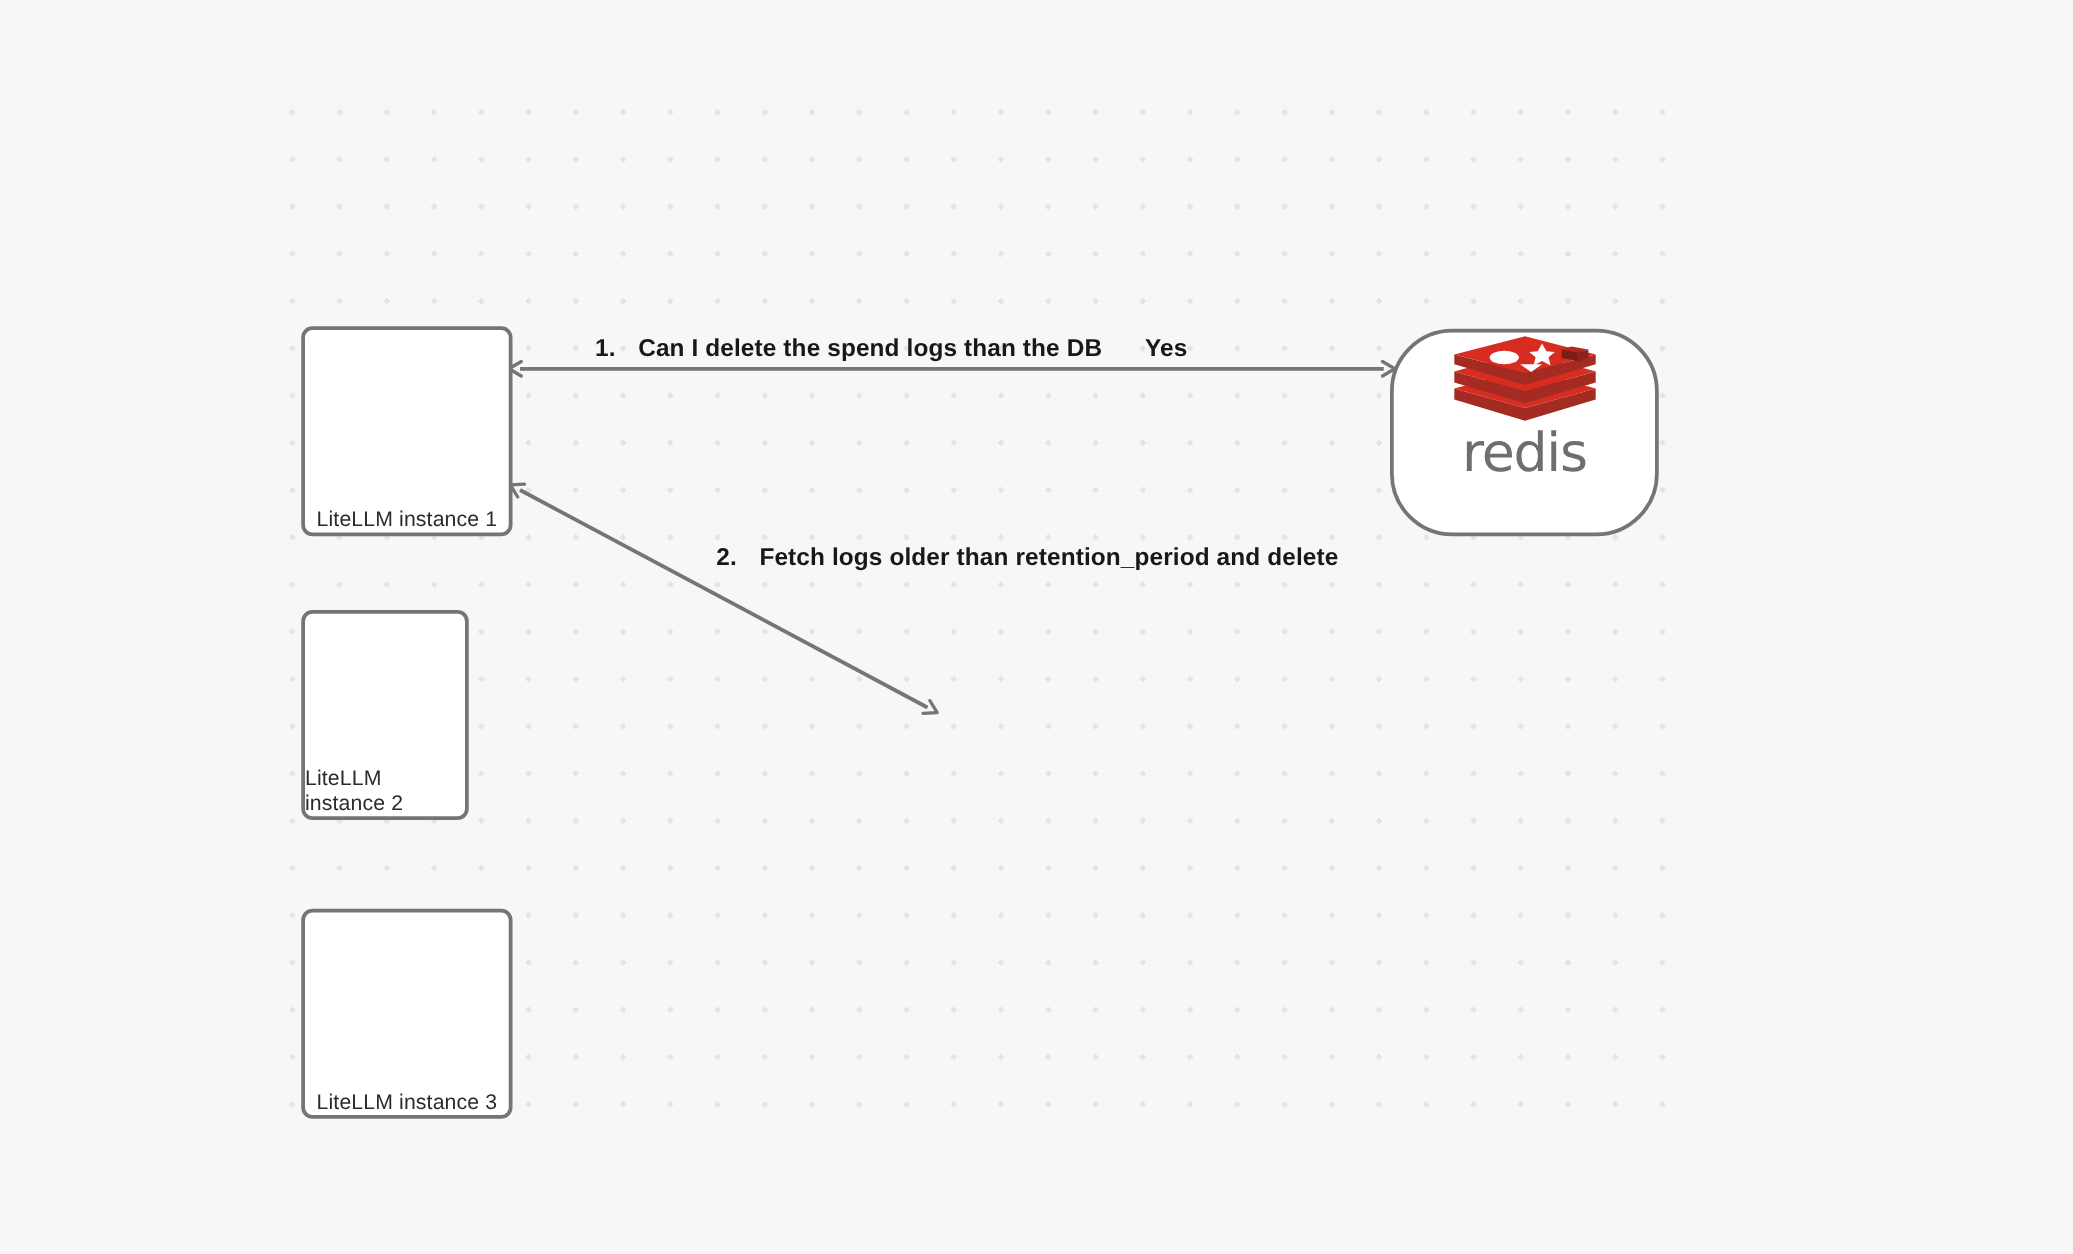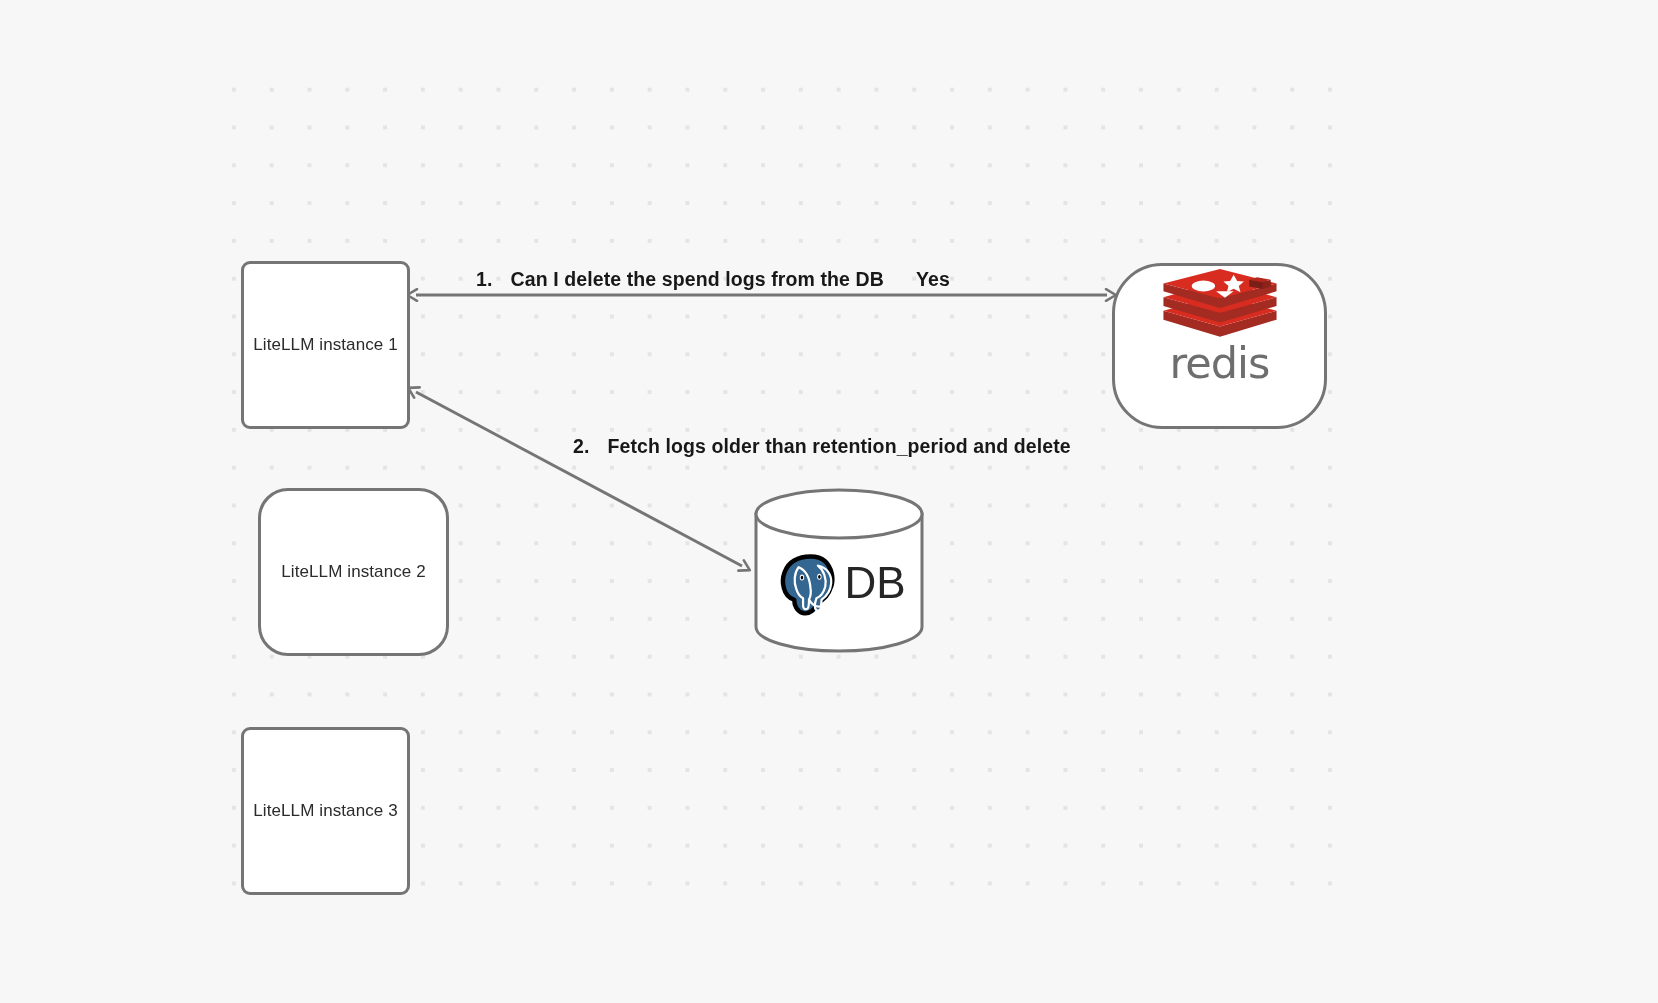--- a/index.html
+++ b/index.html
@@ -28,33 +28,33 @@
   .fade-bottom { left: 0; bottom: 0; width: 1658px; height: 108px; }
   .fade-left   { left: 0; top: 0;    width: 210px;  height: 1003px; }
   .fade-right  { right: 0; top: 0;   width: 310px;  height: 1003px; }
 
   .node-box {
     position: absolute;
     background: #ffffff;
     border: 3px solid #757575;
     border-radius: 9px;
     display: flex;
-    align-items: center;
+    align-items: flex-end;
     justify-content: center;
     box-sizing: border-box;
   }
   .node-label {
     font-size: 17px;
     color: #2b2b2b;
     font-family: "Liberation Sans", sans-serif;
     letter-spacing: 0.1px;
   }
 
   #inst1 { left: 241px; top: 261px; width: 169px; height: 168px; }
-  #inst2 { left: 258px; top: 488px; width: 191px; height: 168px; border-radius: 30px; }
+  #inst2 { left: 241px; top: 488px; width: 134px; height: 168px; }
   #inst3 { left: 241px; top: 715px; width: 169px; height: 168px; margin-top: 12px; }
 
   #redis-node {
     position: absolute;
     left: 1112px; top: 263px; width: 215px; height: 166px;
     background: #ffffff;
     border: 3px solid #757575;
     border-radius: 50px;
     box-sizing: border-box;
     display: flex;
@@ -169,51 +169,25 @@
       <ellipse cx="45" cy="20.5" rx="12" ry="5.6" fill="#ffffff"></ellipse>
       <path d="M76 9 L79.6 15.4 L86.5 16 L81.3 20.4 L83 27 L76 23.3 L69 27 L70.7 20.4 L65.5 16 L72.4 15.4 Z" fill="#ffffff"></path>
       <path d="M58 26 L76 26 L67 32.5 Z" fill="#ffffff"></path>
       <path d="M92 14 L106 16.5 L106 23.5 L92 21 Z" fill="#7a1f18"></path>
       <path d="M92 14 L100 11.5 L114 14 L106 16.5 Z" fill="#b3271d"></path>
       <path d="M106 16.5 L114 14 L114 21 L106 23.5 Z" fill="#8d221a"></path>
     </svg>
     <div class="redis-word">redis</div>
   </div>
 
-  <div id="db-node">
-    <svg width="172" height="165" viewBox="0 0 172 165" style="position:absolute;left:0;top:0;">
-      <path d="M3 26 L3 139 A83 24 0 0 0 169 139 L169 26 Z" fill="#ffffff" stroke="#757575" stroke-width="3"></path>
-      <ellipse cx="86" cy="26" rx="83" ry="24" fill="#ffffff" stroke="#757575" stroke-width="3"></ellipse>
-    </svg>
-    <div class="db-inner">
-      <svg class="pg-elephant" viewBox="0 0 100 100">
-        <g stroke="#000000" stroke-width="6" stroke-linejoin="round" stroke-linecap="round" fill="#336791">
-          <path d="M72 22 C80 30 84 44 80 56 C77 66 70 74 62 78 C58 88 50 94 42 92 C34 90 30 82 30 74
-                   C24 72 18 66 16 58 C12 44 18 28 30 21 C42 14 62 13 72 22 Z"></path>
-        </g>
-        <g fill="#336791" stroke="#ffffff" stroke-width="3" stroke-linejoin="round">
-          <path d="M36 30 C30 38 29 50 33 60 C35 66 38 70 42 72 L42 82 C42 86 45 88 48 86
-                   C50 84 50 78 50 74 C52 70 53 64 52 58 C51 46 46 34 36 30 Z"></path>
-          <path d="M62 28 C70 34 74 46 72 56 C70 64 65 70 60 72 C58 78 57 84 59 87
-                   C61 90 65 89 66 85 L67 74 C73 70 79 62 80 52 C81 40 74 30 62 28 Z"></path>
-        </g>
-        <ellipse cx="40.5" cy="44" rx="3" ry="4" fill="#ffffff"></ellipse>
-        <ellipse cx="40.5" cy="44" rx="1.7" ry="2.6" fill="#000000"></ellipse>
-        <ellipse cx="64" cy="43" rx="3" ry="4" fill="#ffffff"></ellipse>
-        <ellipse cx="64" cy="43" rx="1.7" ry="2.6" fill="#000000"></ellipse>
-        <path d="M50 74 C54 80 60 84 66 83" fill="none" stroke="#ffffff" stroke-width="3" stroke-linecap="round"></path>
-      </svg>
-      <span class="db-text">DB</span>
-    </div>
-  </div>
 
   <div id="label1" class="edge-label">
     <span>1.</span>
     <span style="display:inline-block;width:7px"></span>
-    <span>Can I delete the spend logs from the DB</span>
+    <span>Can I delete the spend logs than the DB</span>
   </div>
 
   <div id="label1-yes" class="edge-label">Yes</div>
 
   <div id="label2" class="edge-label">
     <span>2.</span>
     <span style="display:inline-block;width:7px"></span>
     <span>Fetch logs older than retention_period and delete</span>
   </div>
 

